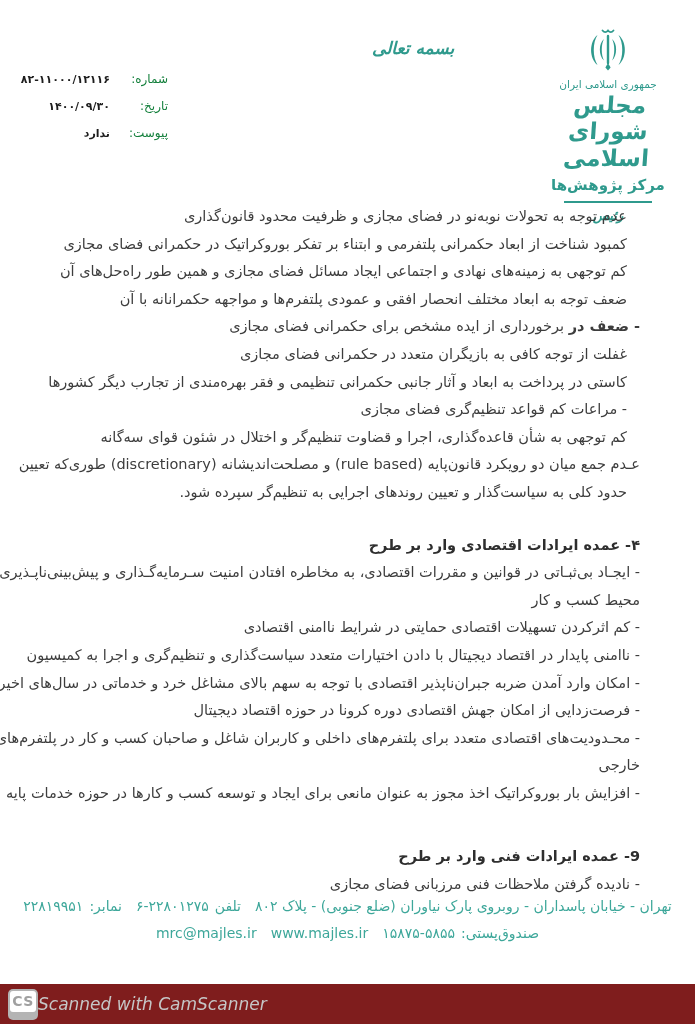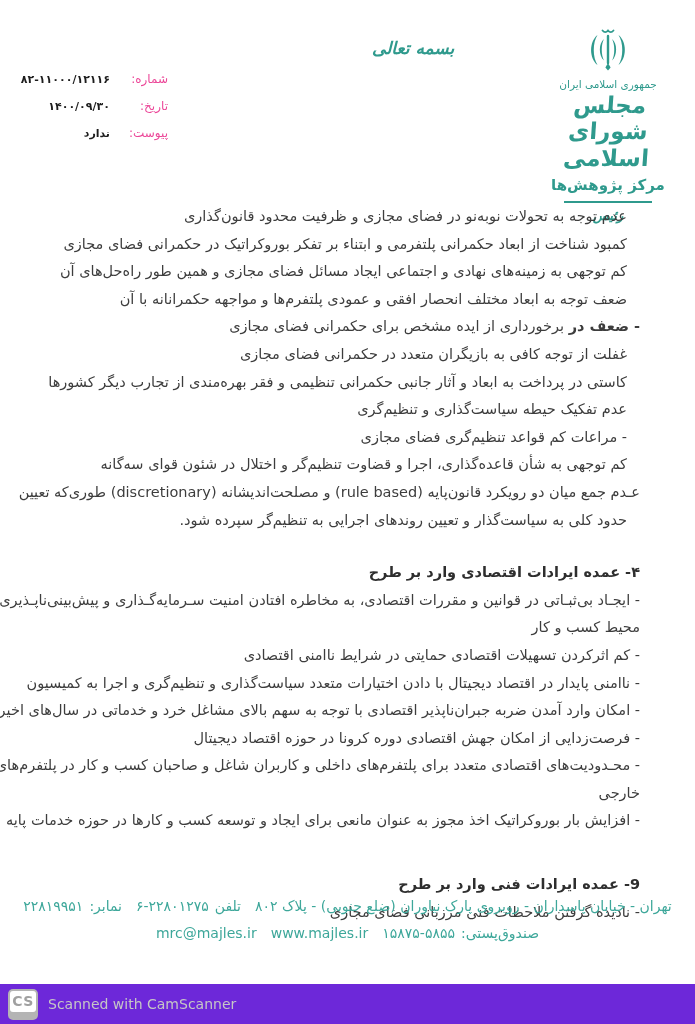--- a/index.html
+++ b/index.html
@@ -24,21 +24,21 @@
   .logo-country { font-size: 10.5px; letter-spacing: 0.5px; margin-top: 4px; }
   .logo-parliament { font-size: 23px; font-weight: bold; line-height: 1.15; margin-top: 2px; transform: skewX(-4deg); }
   .logo-center { font-size: 15px; font-weight: bold; margin-top: 5px; }
   .logo-divider { width: 88px; border: none; border-top: 2px solid #2f9a8d; margin: 7px auto 5px auto; }
   .logo-role { font-size: 13px; font-weight: bold; font-style: italic; }
   .fields {
     position: absolute; top: 72px; left: 10px; width: 158px;
     direction: rtl;
   }
   .frow { display: flex; align-items: baseline; margin-bottom: 13px; }
-  .flabel { color: #ec4899; font-size: 12px; width: 48px; flex: 0 0 48px; }
+  .flabel { color: #15803d; font-size: 12px; width: 48px; flex: 0 0 48px; }
   .fvalue { color: #1d1d1d; font-size: 11px; font-weight: bold; margin-right: 10px; white-space: nowrap; }
   .ltr { direction: ltr; unicode-bidi: bidi-override; display: inline-block; }
   
   .doc-body {
     position: absolute; top: 203px; right: 55px; left: 48px;
     direction: rtl; text-align: right;
     font-size: 14.5px; line-height: 27.6px; color: #3d3d3d;
   }
   .line { white-space: nowrap; }
   .ind { padding-right: 13px; }
@@ -51,34 +51,34 @@
   .doc-footer {
     position: absolute; top: 893px; left: 0; right: 0;
     text-align: center; color: #3da79a; font-size: 14px; line-height: 27px;
     direction: rtl;
   }
   .doc-footer .gap { display: inline-block; width: 14px; }
   .doc-footer .sgap { display: inline-block; width: 6px; }
   
   .scan-bar {
     position: absolute; left: 0; bottom: 0; width: 100%; height: 40px;
-    background: #6d28d9; display: flex; align-items: center;
+    background: #7f1d1d; display: flex; align-items: center;
     direction: ltr; padding-left: 8px;
   }
   .cs-badge {
     width: 30px; height: 31px; background: #b4b4b4; border-radius: 5px;
     position: relative; flex: 0 0 30px;
   }
   .cs-badge-inner {
     position: absolute; top: 2px; left: 2px; right: 2px; height: 21px;
     background: #ffffff; border-radius: 3px;
     display: flex; align-items: center; justify-content: center;
     color: #a0a0a0; font-weight: bold; font-size: 14px; letter-spacing: 0.5px;
   }
-  .scan-text { margin-left: 10px; color: #c6c6c6; font-size: 14px; }
+  .scan-text { color: #c6c6c6; font-size: 17px; font-style: italic; }
 </style>
 </head>
 <body>
 
 <div class="page">
 
   <div class="bismillah">بسمه تعالی</div>
 
   <div class="logo-block">
     <svg class="logo-emblem" width="44" height="48" viewBox="0 0 44 48">
@@ -117,21 +117,20 @@
   </div>
 
   <div class="doc-body">
     <div class="line ind">عدم توجه به تحولات نوبه‌نو در فضای مجازی و ظرفیت محدود قانون‌گذاری</div>
     <div class="line ind">کمبود شناخت از ابعاد حکمرانی پلتفرمی و ابتناء بر تفکر بوروکراتیک در حکمرانی فضای مجازی</div>
     <div class="line ind">کم توجهی به زمینه‌های نهادی و اجتماعی ایجاد مسائل فضای مجازی و همین طور راه‌حل‌های آن</div>
     <div class="line ind">ضعف توجه به ابعاد مختلف انحصار افقی و عمودی پلتفرم‌ها و مواجهه حکمرانانه با آن</div>
     <div class="line"><b class="inline-bold">- ضعف در</b><span> برخورداری از ایده مشخص برای حکمرانی فضای مجازی</span></div>
     <div class="line ind">غفلت از توجه کافی به بازیگران متعدد در حکمرانی فضای مجازی</div>
     <div class="line ind">کاستی در پرداخت به ابعاد و آثار جانبی حکمرانی تنظیمی و فقر بهره‌مندی از تجارب دیگر کشورها</div>
-    <div class="line ind">عدم تفکیک حیطه سیاست‌گذاری و تنظیم‌گری</div>
     <div class="line ind2">- مراعات کم  قواعد تنظیم‌گری فضای مجازی</div>
     <div class="line ind">کم توجهی به شأن قاعده‌گذاری، اجرا و قضاوت تنظیم‌گر و اختلال در شئون قوای سه‌گانه</div>
     <div class="line">عـدم جمع میان دو رویکرد قانون‌پایه (rule based) و مصلحت‌اندیشانه (discretionary) طوری‌که تعیین</div>
     <div class="line ind">حدود کلی به سیاست‌گذار و تعیین روندهای اجرایی به تنظیم‌گر سپرده شود.</div>
 
     <div class="sec4">
       <div class="line sec-heading">۴- عمده ایرادات اقتصادی وارد بر طرح</div>
       <div class="line">- ایجـاد بی‌ثبـاتی در قوانین و مقررات اقتصادی، به مخاطره افتادن امنیت سـرمایه‌گـذاری و پیش‌بینی‌ناپـذیری</div>
       <div class="line">محیط کسب و کار</div>
       <div class="line">- کم اثرکردن تسهیلات اقتصادی حمایتی در شرایط ناامنی اقتصادی</div>

